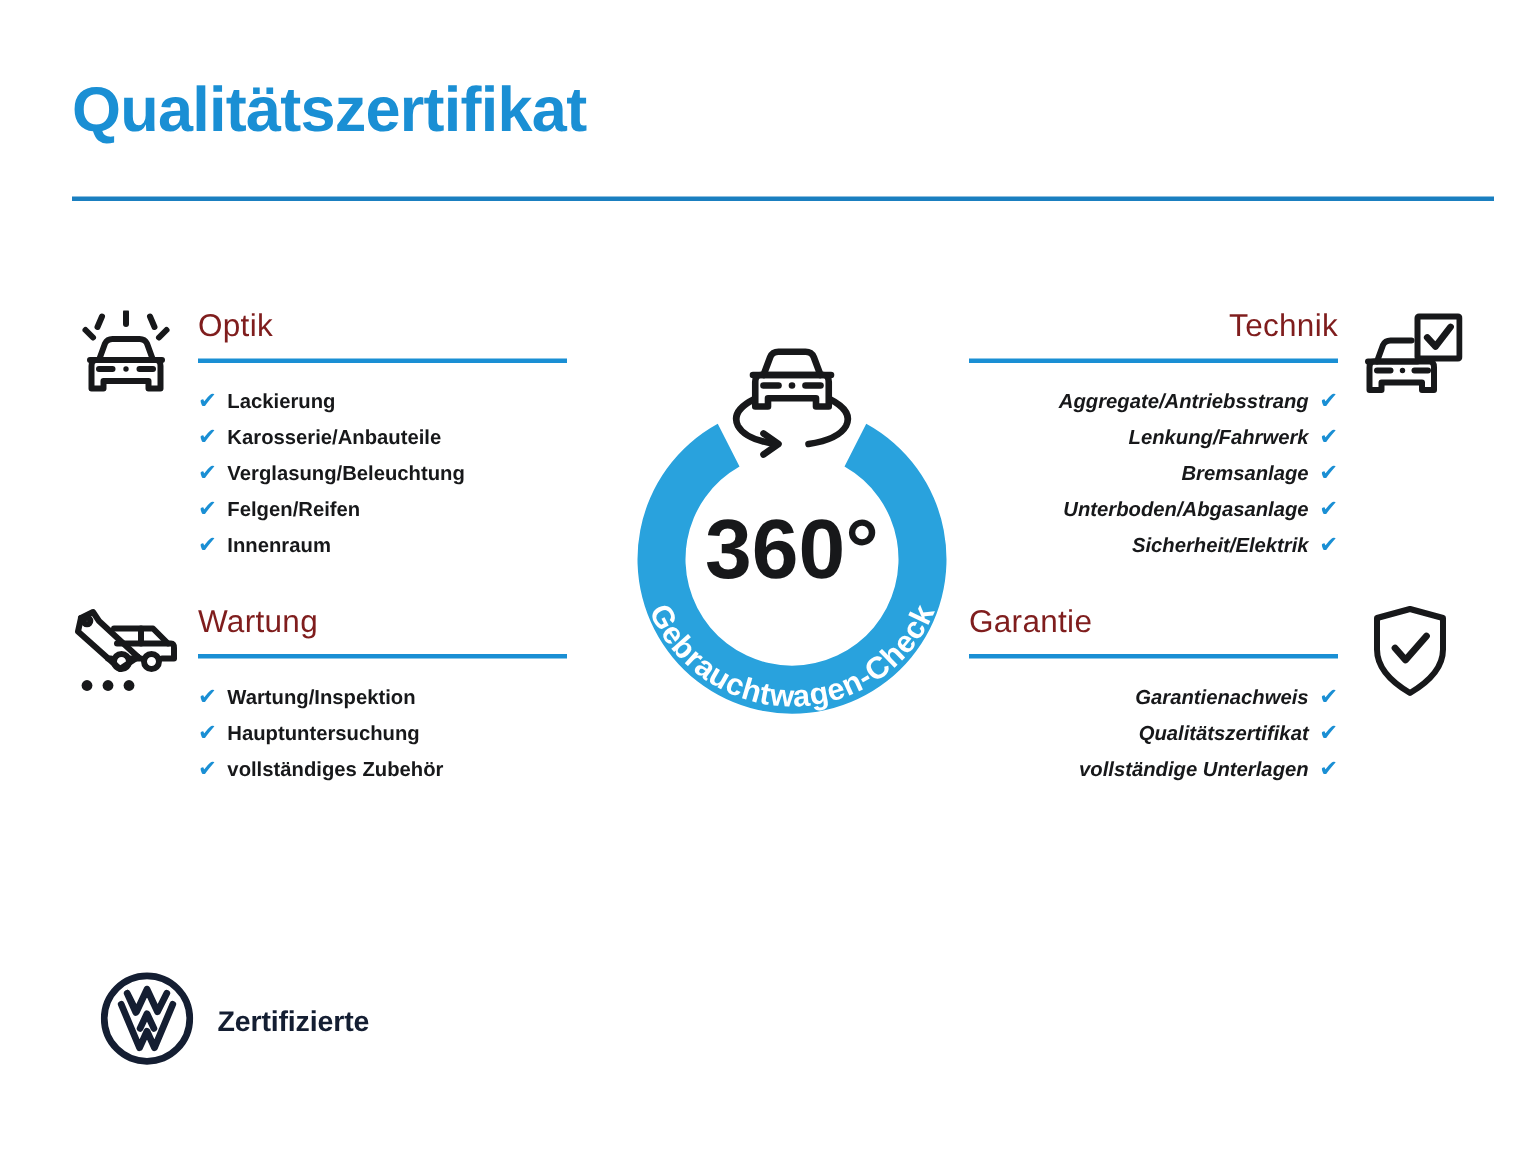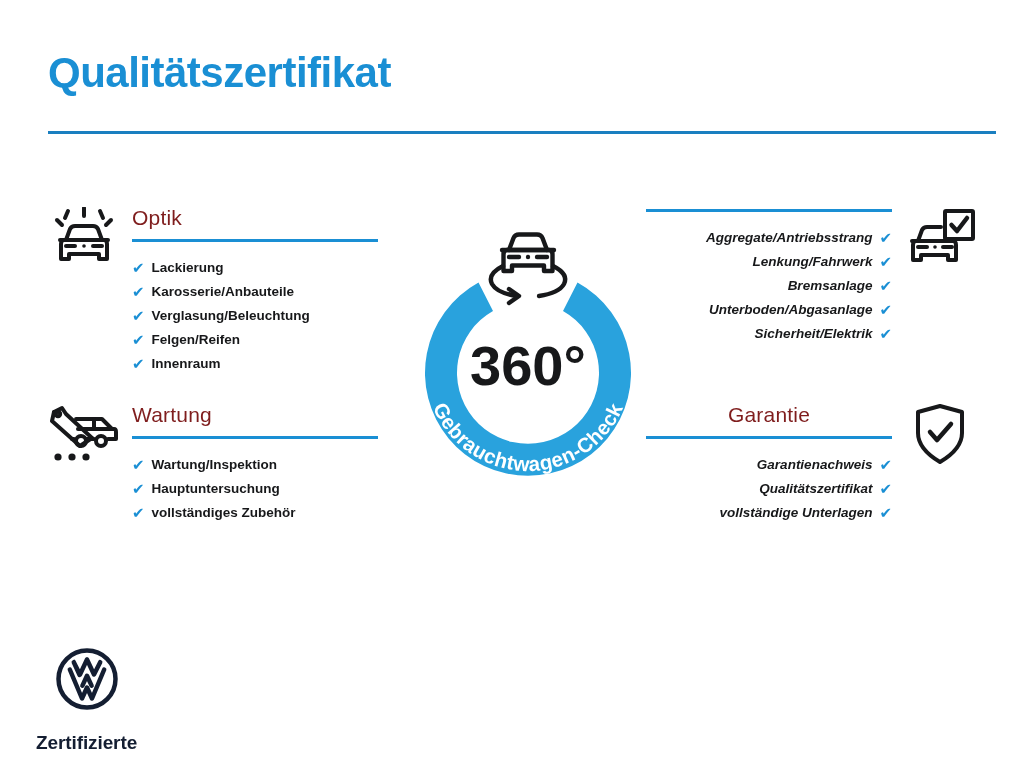--- a/index.html
+++ b/index.html
@@ -123,26 +123,25 @@
     top: 200px;
     width: 274px;
     height: 290px;
   }
 
   .badge svg { display: block; }
 
   
   .footer {
     position: absolute;
-    left: 36px;
+    left: 67px;
     top: 648px;
     display: flex;
     align-items: center;
     gap: 16px;
-    flex-direction: column;
   }
 
   .vw-mark { flex: 0 0 auto; }
 
   .footer-text {
     font-size: 19px;
     font-weight: bold;
     color: #141e32;
     line-height: 25px;
     letter-spacing: -0.1px;
@@ -260,20 +259,21 @@
 
         <line x1="13" y1="40" x2="22" y2="40"></line>
         <line x1="38" y1="40" x2="47" y2="40"></line>
         <circle cx="30" cy="40" r="1.8" fill="#17181a" stroke="none"></circle>
 
         <rect x="40" y="4" width="28" height="28" rx="1"></rect>
         <path d="M46.5 18 L52 24 L62 11" stroke-width="4.5"></path>
       </svg>
     </div>
     <div class="sec-body">
+      <div class="sec-heading" style="text-align:right;">Technik</div>
       <div class="sec-rule"></div>
       <ul class="sec-list">
         <li class="sec-item">
           <span>Aggregate/Antriebsstrang</span>
           <span class="check">✔</span>
         </li>
         <li class="sec-item">
           <span>Lenkung/Fahrwerk</span>
           <span class="check">✔</span>
         </li>
@@ -294,21 +294,21 @@
   </div>
 
   <div class="section right row-bottom">
     <div class="sec-icon">
       <svg width="54" height="62" viewBox="0 0 54 62" fill="none" stroke="#17181a" stroke-width="4" stroke-linecap="round" stroke-linejoin="round">
         <path d="M27 3 L49 9 L49 30 Q49 46 27 59 Q5 46 5 30 L5 9 Z"></path>
         <path d="M17 29 L24 37 L38 21" stroke-width="4.5"></path>
       </svg>
     </div>
     <div class="sec-body">
-      <div class="sec-heading" style="text-align:center;">Garantie</div>
+      <div class="sec-heading" style="text-align:left;">Garantie</div>
       <div class="sec-rule"></div>
       <ul class="sec-list">
         <li class="sec-item">
           <span>Garantienachweis</span>
           <span class="check">✔</span>
         </li>
         <li class="sec-item">
           <span>Qualitätszertifikat</span>
           <span class="check">✔</span>
         </li>

